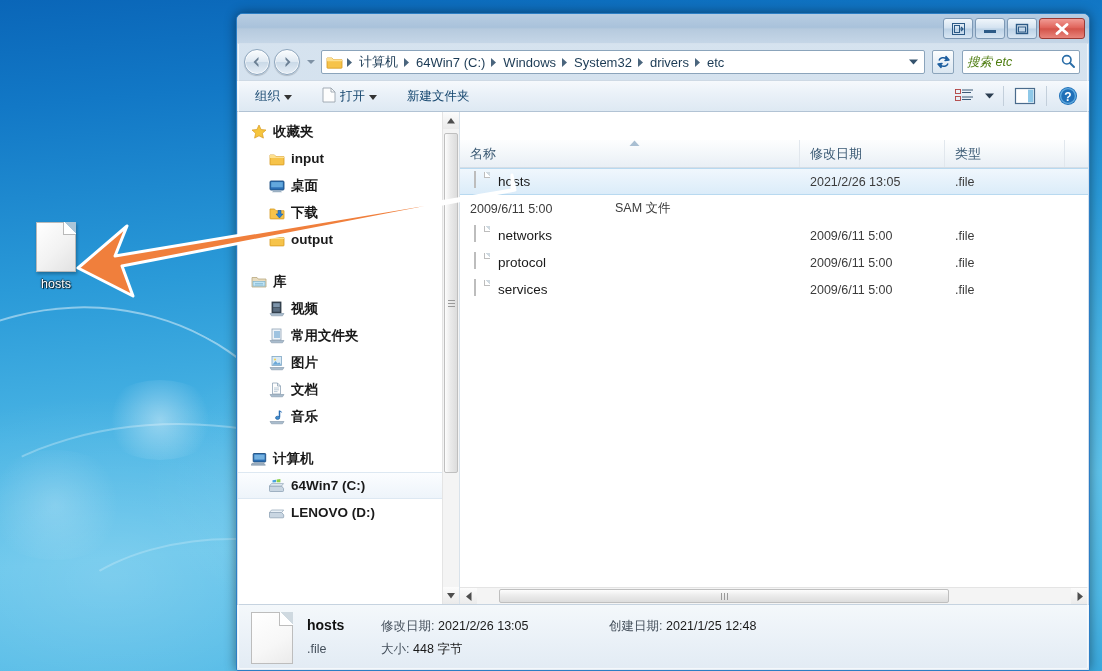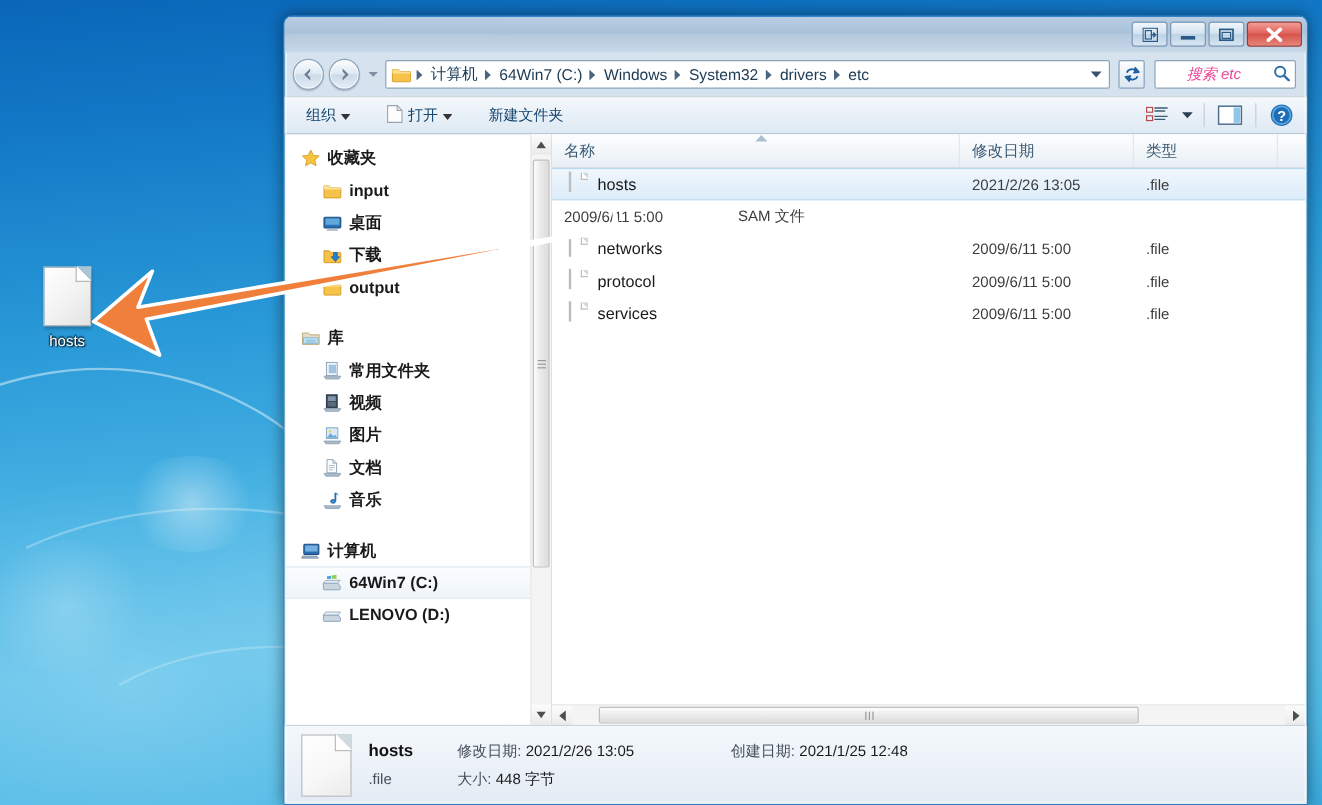--- a/index.html
+++ b/index.html
@@ -137,21 +137,21 @@
     border: 1px solid #8ba4bb; border-radius: 2px;
     background: linear-gradient(180deg, #fdfefe 0%, #eaf1f8 50%, #dbe7f1 100%);
     display: flex; align-items: center; justify-content: center; cursor: default;
   }
   #search-box {
     flex: none; width: 118px; height: 24px; margin-left: 4px;
     background: #fff; border: 1px solid #8ba4bb; border-radius: 2px;
     display: flex; align-items: center; padding: 0 4px;
     cursor: text;
   }
-  #search-box .ph { flex: 1; font-size: 12.5px; font-style: italic; color: #ec4899; white-space: nowrap; margin-left: 22px; }
+  #search-box .ph { flex: 1; font-size: 12.5px; font-style: italic; color: #4d7c0f; white-space: nowrap; }
 
   
   #toolbar {
     height: 32px; flex: none; display: flex; align-items: center;
     padding: 0 6px 0 10px;
     background: linear-gradient(180deg, #f6f9fc 0%, #eaf1f8 42%, #dee9f3 100%);
     border-top: 1px solid #ced9e4;
     border-bottom: 1px solid #b2c3d4;
   }
   .tb-item {
@@ -216,20 +216,21 @@
   .grip-v { width: 7px; height: 7px; display:flex; flex-direction:column; justify-content:space-between; }
   .grip-v i { display:block; height:1px; background:#9a9a9a; }
 
   
   #file-area { flex: 1; display: flex; flex-direction: column; min-width: 0; background: #fff; }
   #list-header {
     height: 28px; flex: none; display: flex; align-items: stretch;
     background: linear-gradient(180deg, #fdfefe 0%, #f3f7fa 50%, #e9eff5 100%);
     border-bottom: 1px solid #d5dde5;
     position: relative;
+    margin-top: 28px;
   }
   .col-head {
     display: flex; align-items: center; padding: 0 8px 0 10px;
     font-size: 13px; color: #3b5a74; cursor: default;
     border-right: 1px solid #e1e7ed; position: relative;
   }
   #sort-indicator {
     position: absolute; left: 168px; top: 0;
     width: 12px; height: 8px; display: flex; align-items: flex-start; justify-content: center;
   }
@@ -558,37 +559,37 @@
                   <path d="M1 2.5h5l1.2 1.5H15v8H1z" fill="#e8dcc0" stroke="#b9a87f" stroke-width="0.8"></path>
                   <rect x="2" y="6.5" width="12" height="4.6" fill="#bfe3f5" stroke="#7fb4cf" stroke-width="0.7"></rect>
                   <path d="M4 8.5h8M4 10h8" stroke="#7fb4cf" stroke-width="0.7"></path>
                 </svg>
             </span>
             <span>库</span>
           </div>
           <div class="tree-row child">
             <span class="tree-ico">
               <svg width="16" height="16" viewBox="0 0 16 16">
-                  <rect x="3" y="1" width="9" height="11" fill="#eef3f8" stroke="#8fa3b6" stroke-width="0.8"></rect>
-                  <rect x="5" y="3" width="6" height="7" fill="#9fc3e0"></rect>
-                  <path d="M1 12.5h14l-1.5 2.3H2.5z" fill="#a9bccd" stroke="#8296a8" stroke-width="0.6"></path>
-                </svg>
-            </span>
-            <span>常用文件夹</span>
-          </div>
-          <div class="tree-row child">
-            <span class="tree-ico">
-              <svg width="16" height="16" viewBox="0 0 16 16">
                   <rect x="3" y="1" width="9" height="11" fill="#3b4a58" stroke="#2a3642" stroke-width="0.8"></rect>
                   <rect x="4.2" y="2.2" width="6.6" height="4" fill="#7e95ab"></rect>
                   <rect x="4.2" y="7" width="6.6" height="3.6" fill="#5a6d80"></rect>
                   <path d="M1 12.5h14l-1.5 2.3H2.5z" fill="#a9bccd" stroke="#8296a8" stroke-width="0.6"></path>
                 </svg>
             </span>
             <span>视频</span>
+          </div>
+          <div class="tree-row child">
+            <span class="tree-ico">
+              <svg width="16" height="16" viewBox="0 0 16 16">
+                  <rect x="3" y="1" width="9" height="11" fill="#eef3f8" stroke="#8fa3b6" stroke-width="0.8"></rect>
+                  <rect x="5" y="3" width="6" height="7" fill="#9fc3e0"></rect>
+                  <path d="M1 12.5h14l-1.5 2.3H2.5z" fill="#a9bccd" stroke="#8296a8" stroke-width="0.6"></path>
+                </svg>
+            </span>
+            <span>常用文件夹</span>
           </div>
           <div class="tree-row child">
             <span class="tree-ico">
               <svg width="16" height="16" viewBox="0 0 16 16">
                   <rect x="3" y="1.5" width="9.5" height="9" fill="#d9eaf6" stroke="#7fa7c4" stroke-width="0.8"></rect>
                   <circle cx="6" cy="4.5" r="1.1" fill="#f3d253"></circle>
                   <path d="M3.4 9.8 L6.5 6 L8.8 8.6 L10.2 7.2 L12.2 9.8z" fill="#6aa8d8"></path>
                   <path d="M1 12.5h14l-1.5 2.3H2.5z" fill="#a9bccd" stroke="#8296a8" stroke-width="0.6"></path>
                 </svg>
             </span>

